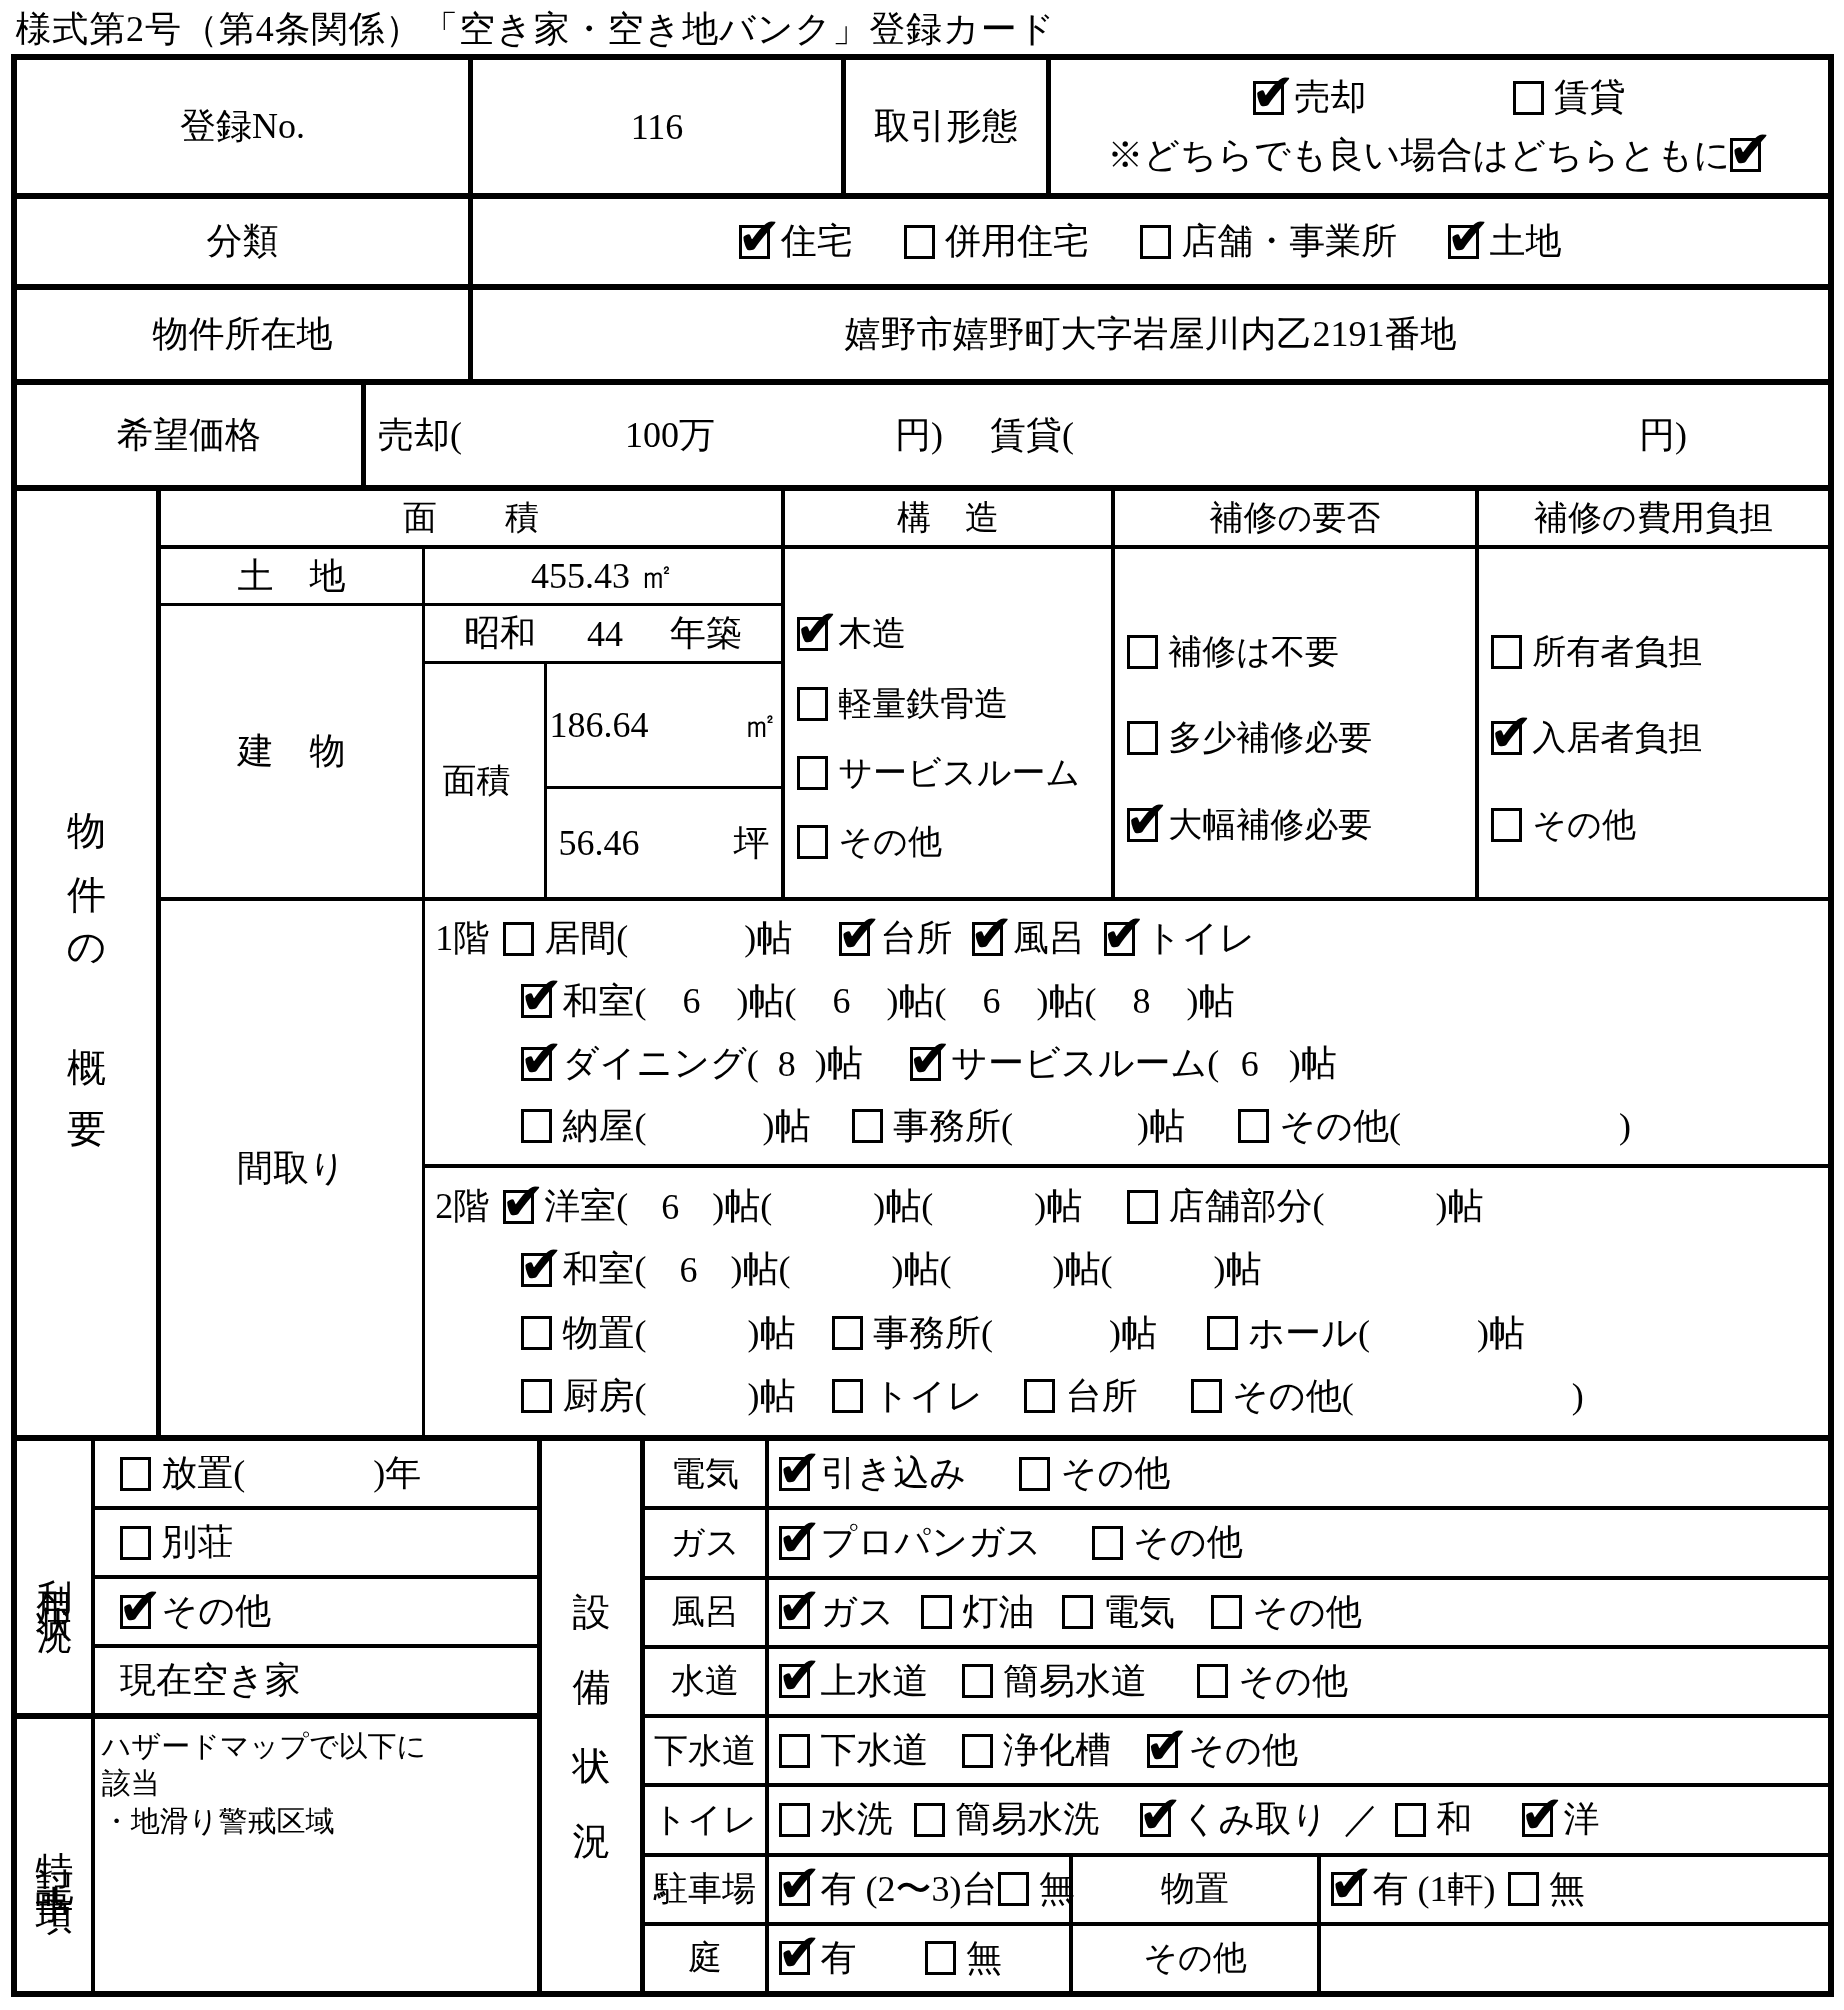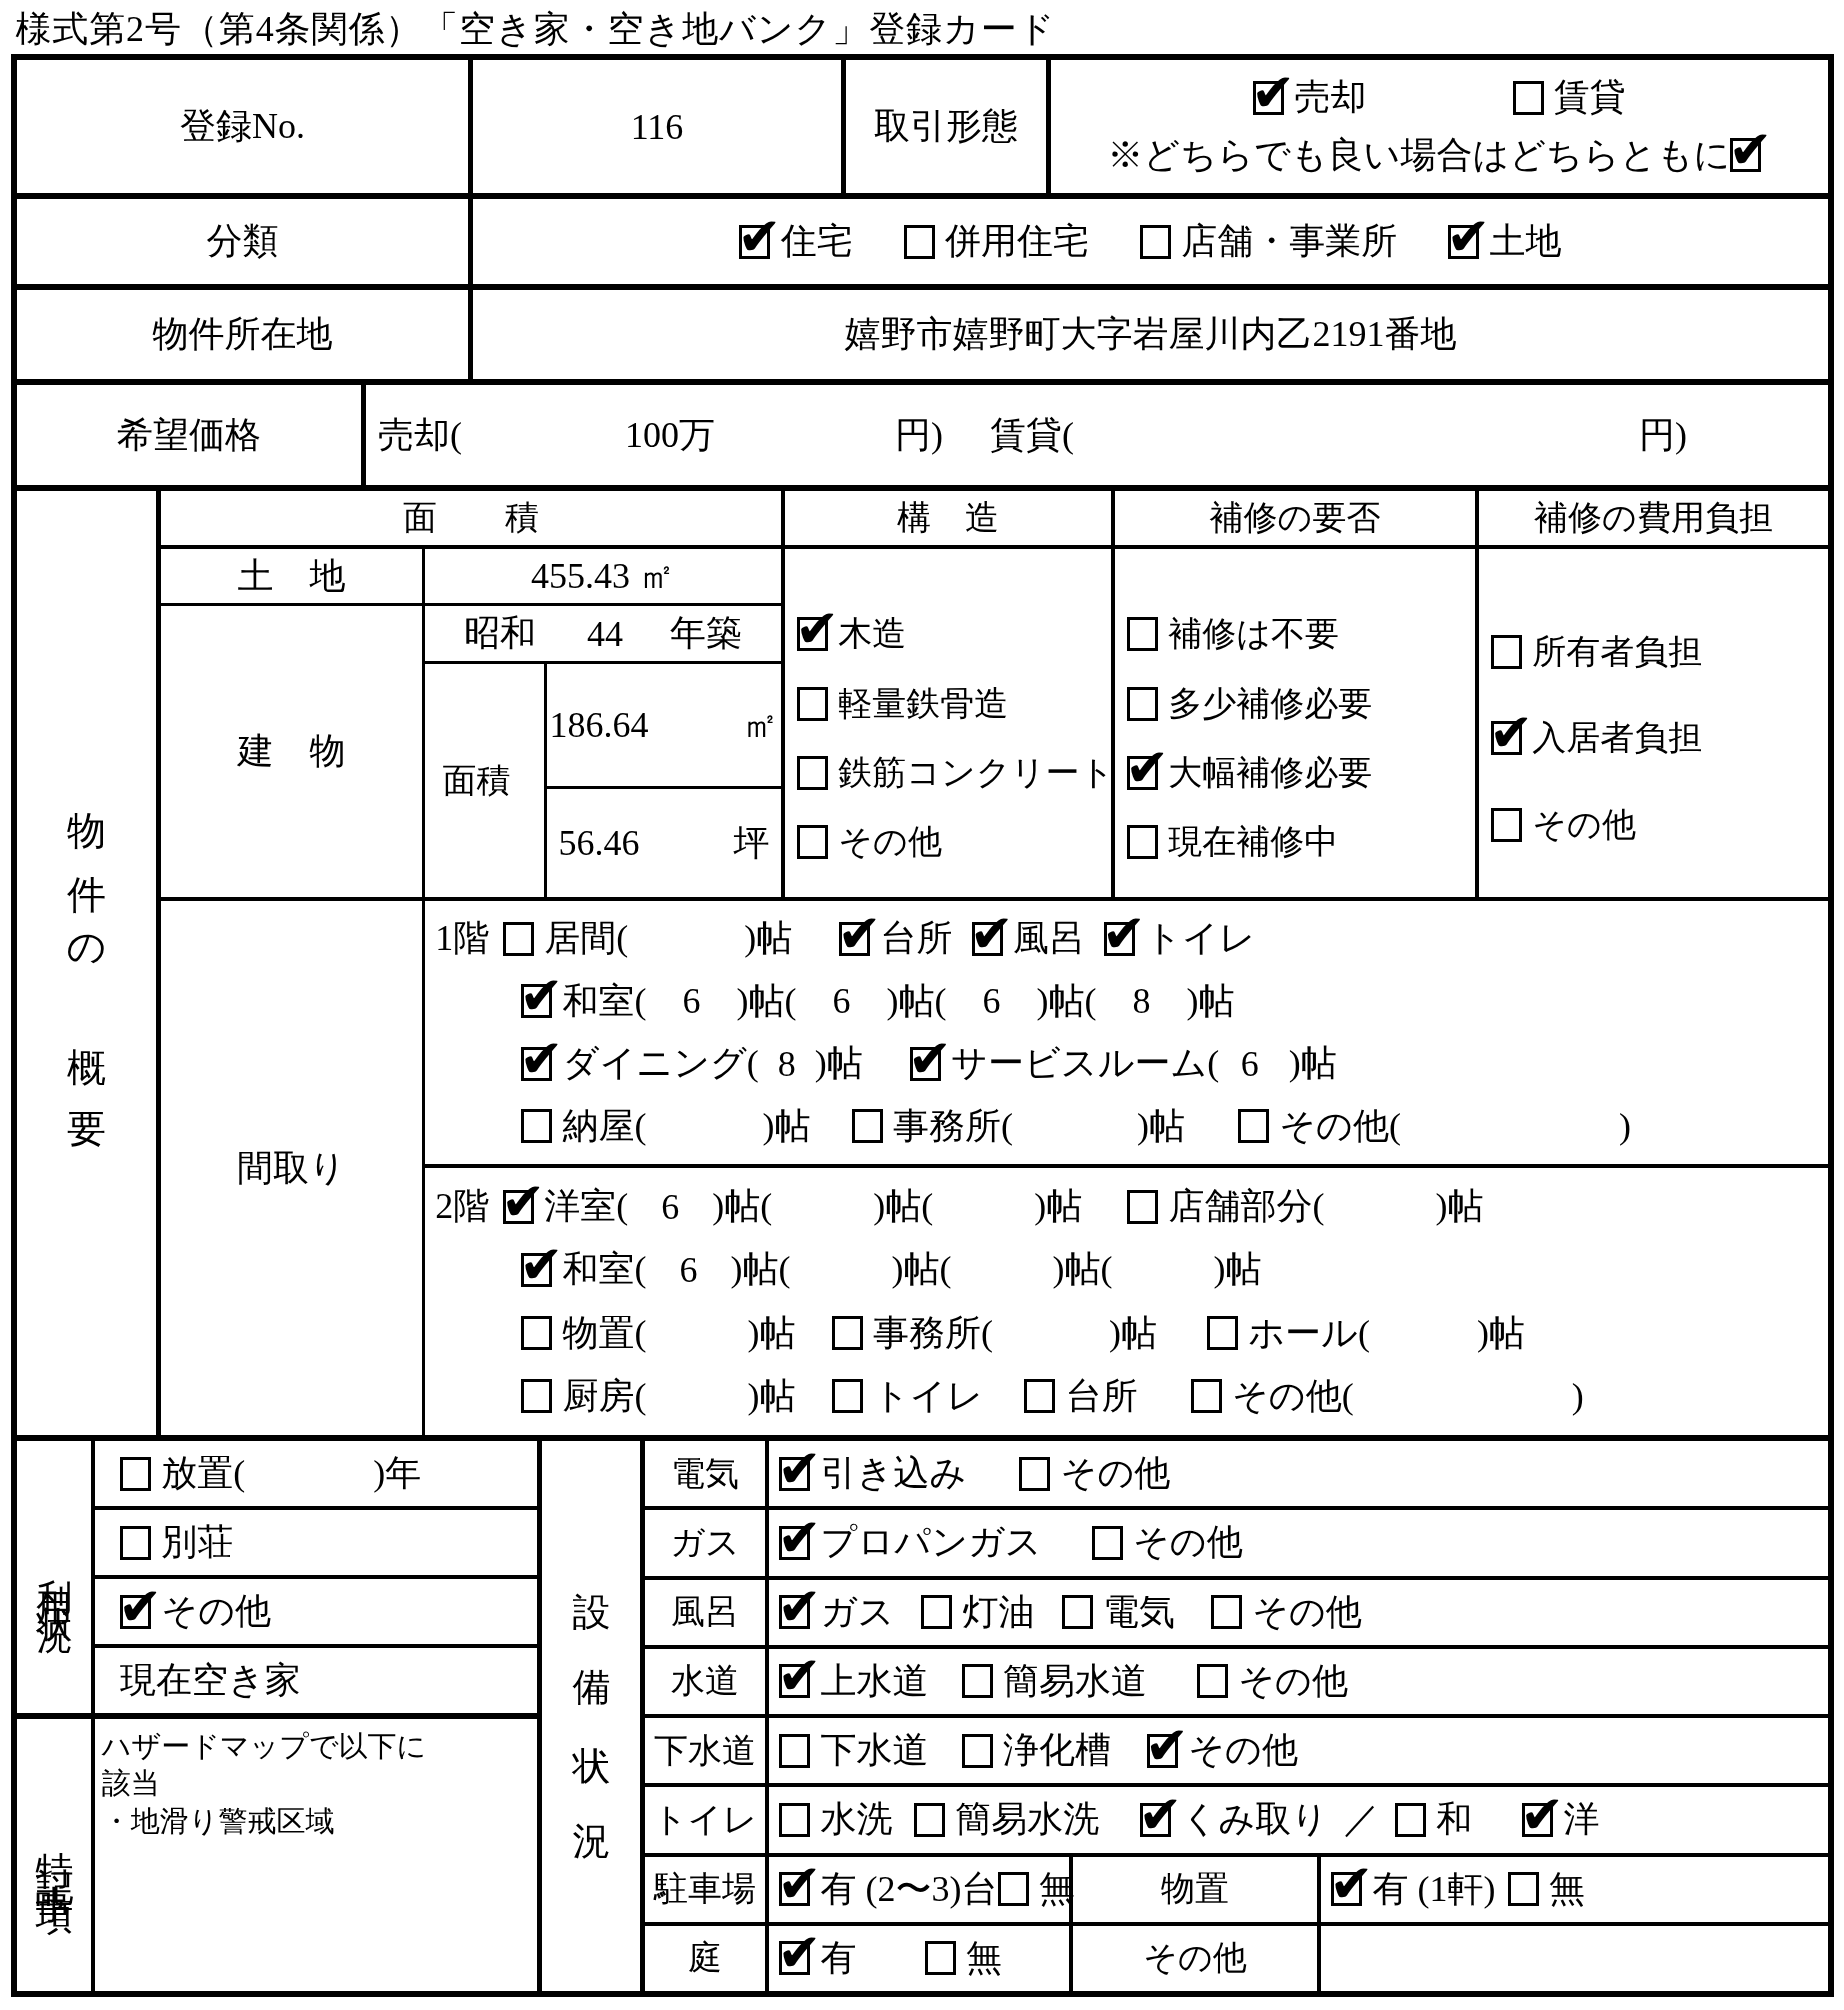--- a/index.html
+++ b/index.html
@@ -165,28 +165,27 @@
                     <div class="cell mv1 bb4"><span>186.64</span><span class="sp" style="width: 94px;"></span><span>㎡</span></div>
                     <div class="cell mv2"><span>56.46</span><span class="sp" style="width: 94px;"></span><span>坪</span></div>
                   </div>
                 </div>
               </div>
             </div>
           </div>
           <div class="ov-struct bl5 opt-col">
             <div class="line"><span class="cb on"></span><span>木造</span></div>
             <div class="line"><span class="cb"></span><span>軽量鉄骨造</span></div>
-            <div class="line"><span class="cb"></span><span>鉄筋コンクリート</span></div>
+            <div class="line"><span class="cb"></span><span>サービスルーム</span></div>
             <div class="line"><span class="cb"></span><span>その他</span></div>
           </div>
           <div class="ov-repair bl5 opt-col">
             <div class="line"><span class="cb"></span><span>補修は不要</span></div>
             <div class="line"><span class="cb"></span><span>多少補修必要</span></div>
             <div class="line"><span class="cb on"></span><span>大幅補修必要</span></div>
-            <div class="line"><span class="cb"></span><span>現在補修中</span></div>
           </div>
           <div class="ov-cost bl5 opt-col">
             <div class="line"><span class="cb"></span><span>所有者負担</span></div>
             <div class="line"><span class="cb on"></span><span>入居者負担</span></div>
             <div class="line"><span class="cb"></span><span>その他</span></div>
           </div>
         </div>
 
         <div class="ov-madori bt5">
           <div class="cell lab">間取り</div>

